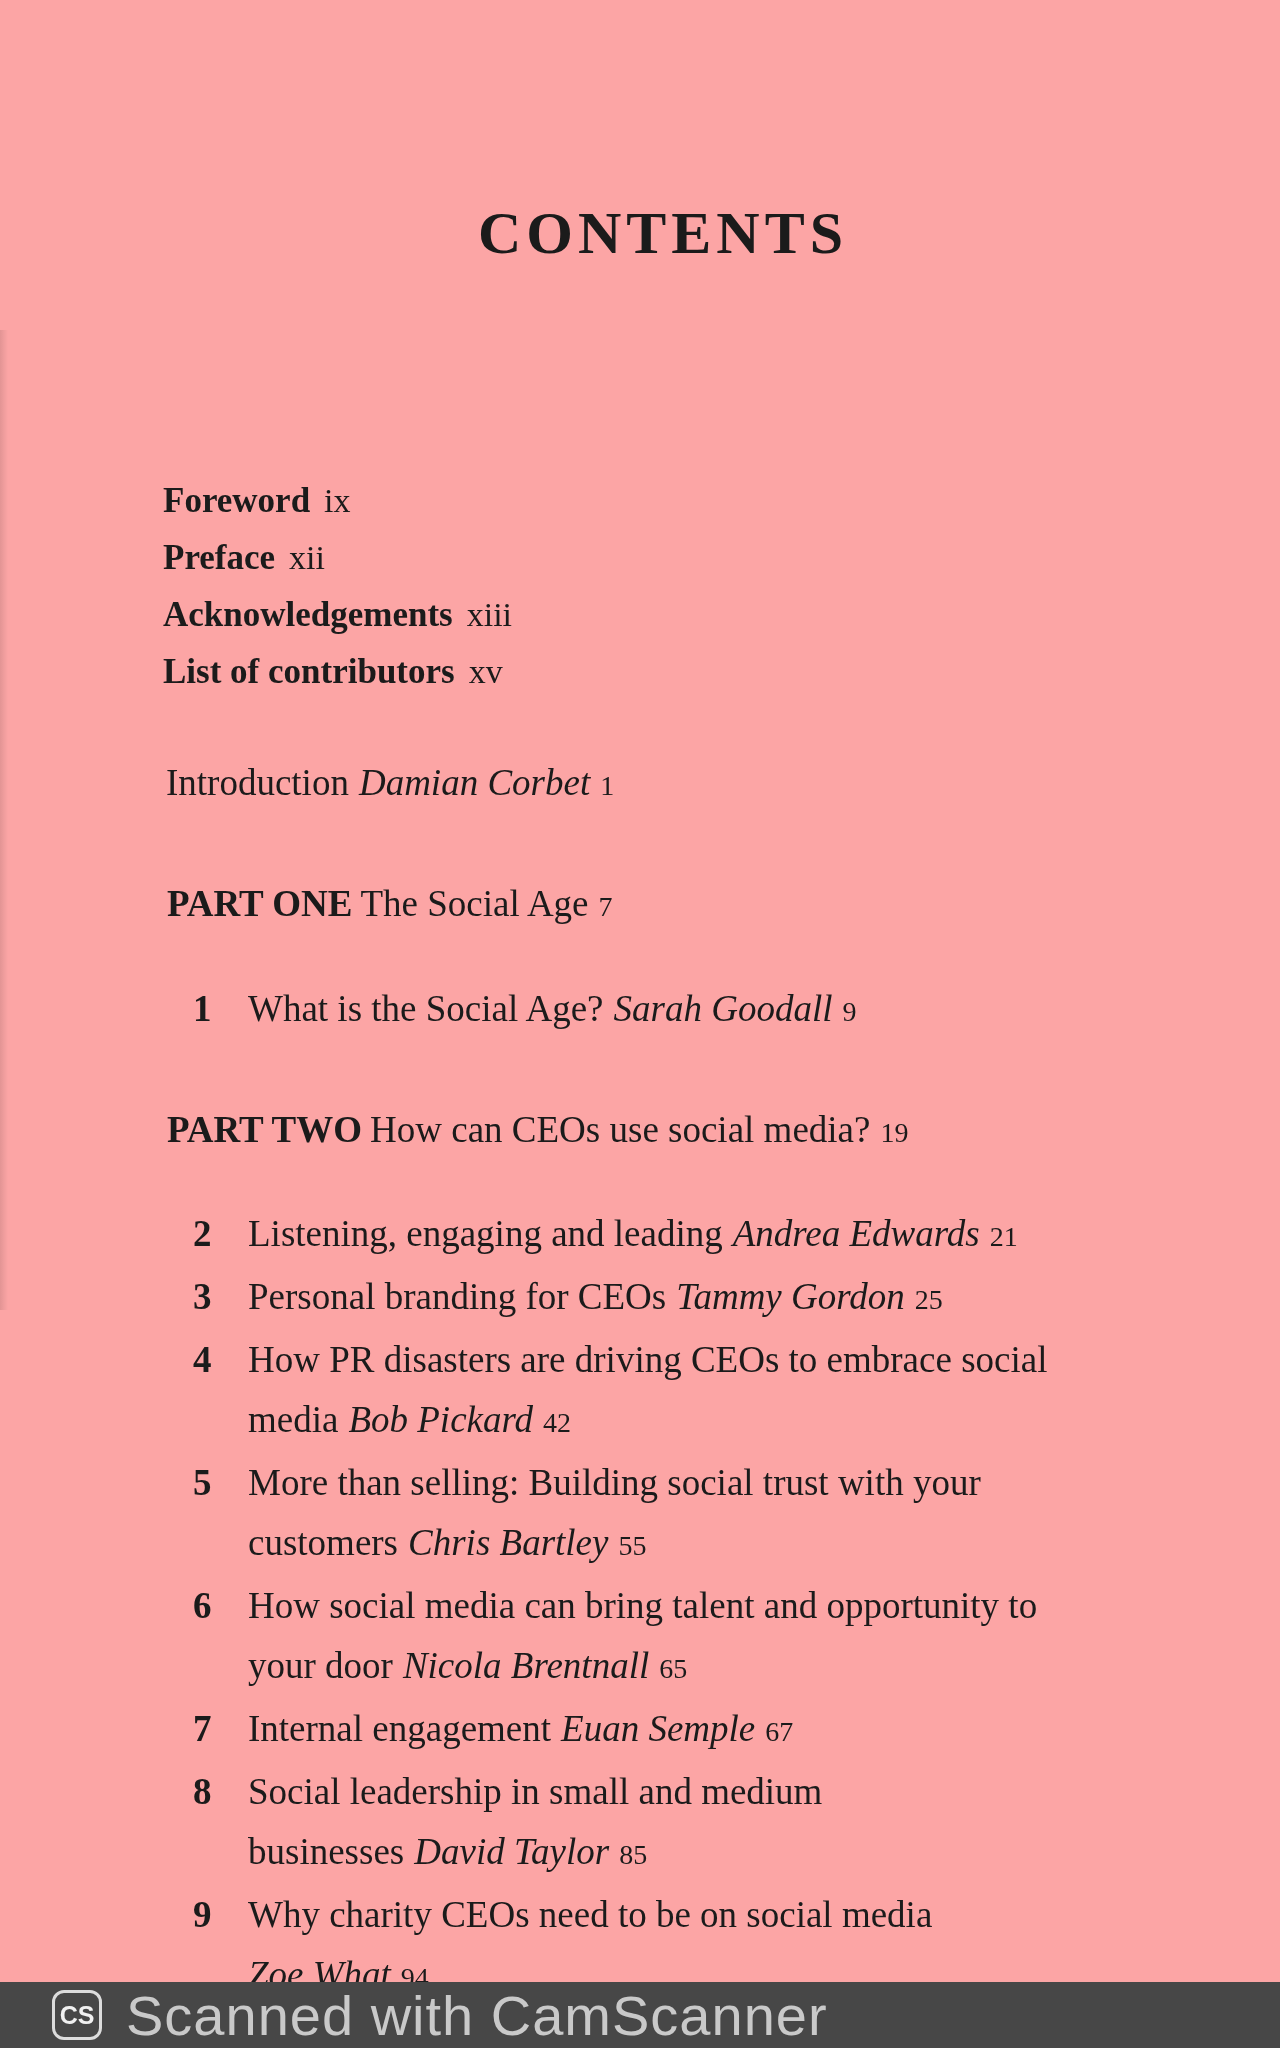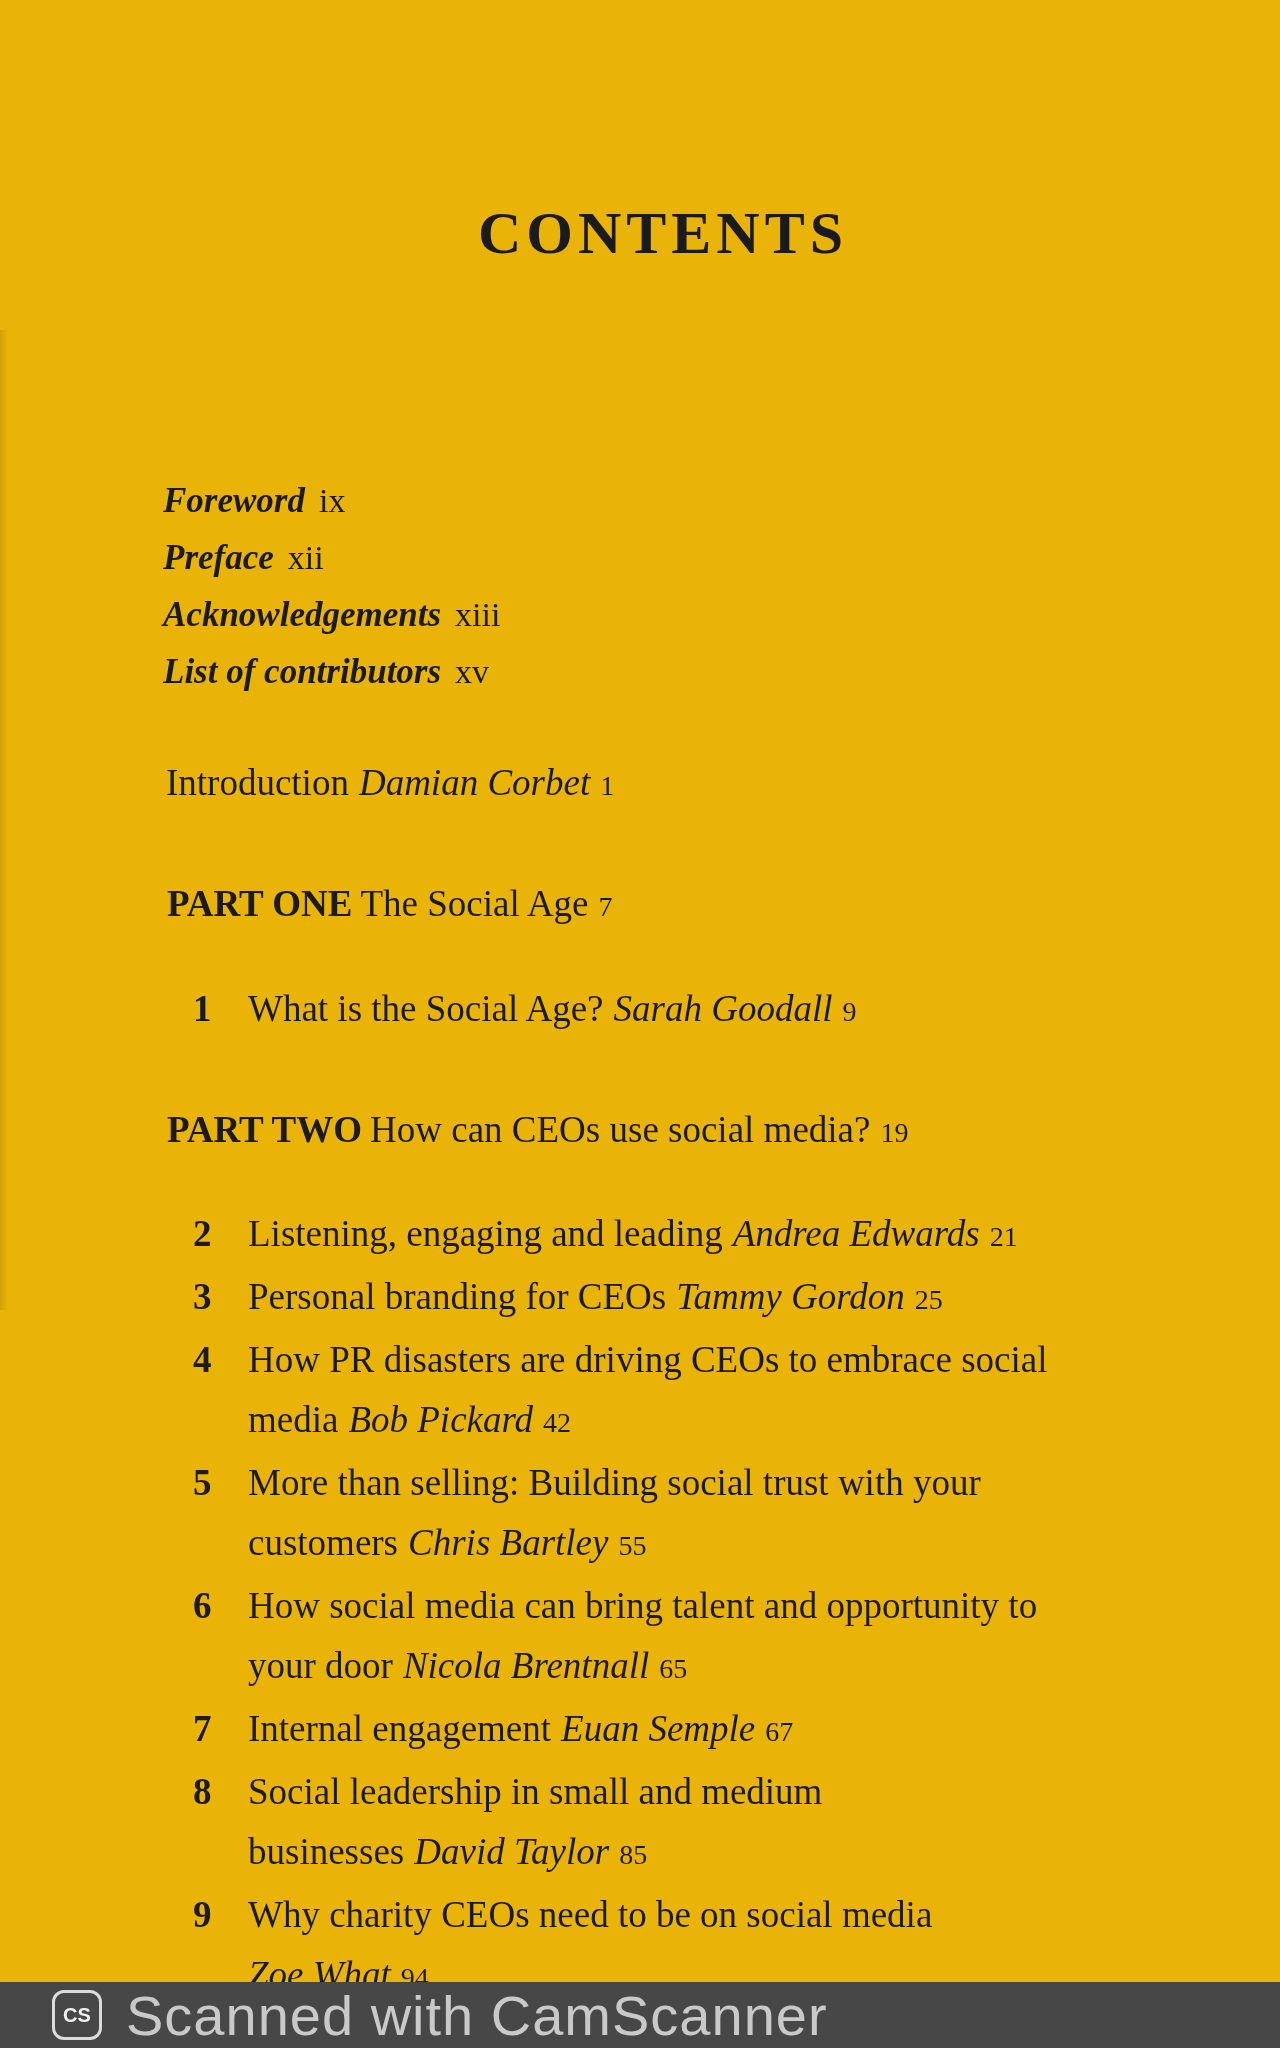--- a/index.html
+++ b/index.html
@@ -4,40 +4,40 @@
 <style>
   * { margin:0; padding:0; box-sizing:border-box; }
   html,body { width:1280px; }
   body {
     font-family:"Liberation Serif", serif;
     background:#e9e9e9;
   }
   .page {
     position:relative;
     width:1280px; height:2048px;
-    background:#eab308;
+    background:#fca5a5;
     color:#1b1b1b;
     overflow:hidden;
   }
   .scan-edge {
     position:absolute; left:0; top:330px; width:8px; height:980px;
     background:linear-gradient(to right, rgba(0,0,0,0.10), rgba(0,0,0,0));
   }
   .title {
     padding-top:200px;
     padding-left:46px;
     text-align:center;
     font-size:60px;
     font-weight:700;
     letter-spacing:5px;
     line-height:1.1;
   }
   .front { margin:206px 0 0 163px; }
   .fm-row { font-size:35px; line-height:57px; }
-  .fm-label { font-weight:700; font-style:italic; }
+  .fm-label { font-weight:700; }
   .roman { margin-left:14px; font-size:34px; }
 
   .intro { margin:58px 0 0 166px; font-size:37px; line-height:50px; }
   .part  { margin-left:167px; font-size:37px; line-height:50px; margin-top:68px; }
   .plabel { font-weight:700; }
   .ptitle { margin-left:8px; }
 
   .it { font-style:italic; margin-left:10px; }
   .it.flush { margin-left:0; }
   .pg { font-size:28px; margin-left:10px; }
@@ -55,21 +55,21 @@
     display:flex; align-items:center;
     padding-left:52px;
   }
   .cs-logo {
     width:50px; height:50px;
     border:3px solid #dcdcdc;
     border-radius:12px;
     display:flex; align-items:center; justify-content:center;
     color:#f0f0f0;
     font-family:"Liberation Sans", sans-serif;
-    font-weight:700; font-size:20px;
+    font-weight:700; font-size:25px;
     flex:none;
   }
   .cs-text {
     margin-left:24px;
     font-family:"Liberation Sans", sans-serif;
     font-size:56px;
     color:#c9c9c9;
     letter-spacing:1px;
   }
 </style>

